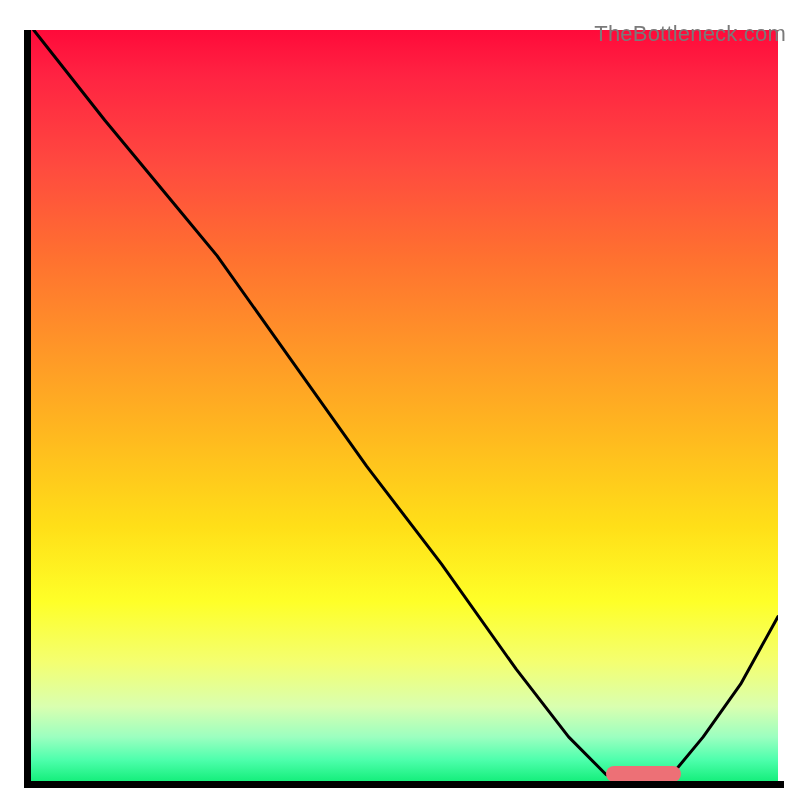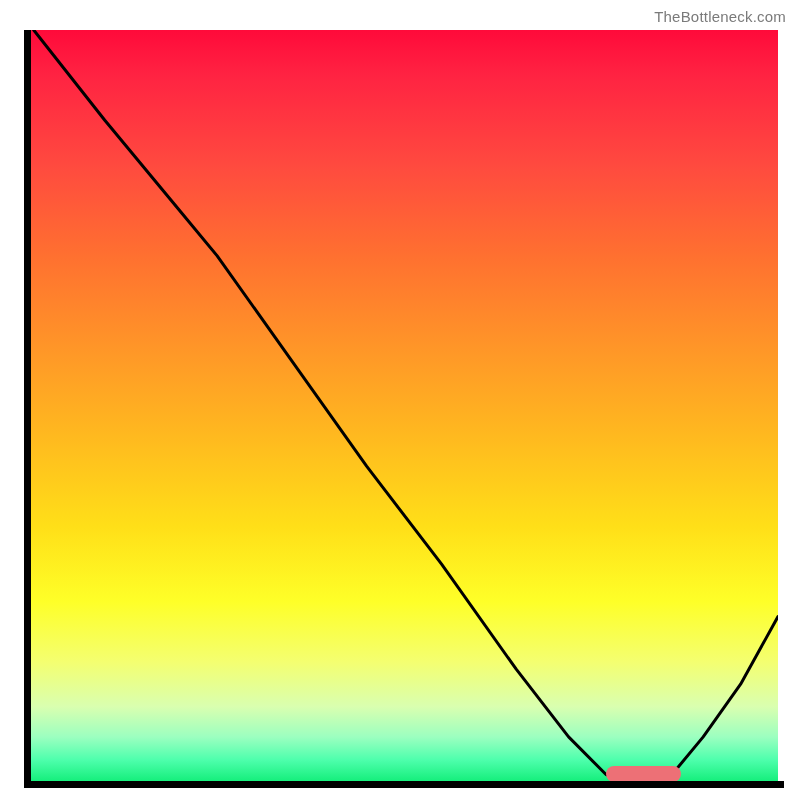--- a/index.html
+++ b/index.html
@@ -6,23 +6,23 @@
   body {
     width: 800px;
     height: 800px;
     background: #ffffff;
     font-family: Arial, Helvetica, sans-serif;
     position: relative;
     overflow: hidden;
   }
   .watermark {
     position: absolute;
-    top: 8px;
+    top: 21px;
     right: 14px;
-    font-size: 15px;
+    font-size: 22px;
     color: #7a7a7a;
     font-weight: 500;
     letter-spacing: 0.2px;
     z-index: 10;
   }
   .chart-frame {
     position: absolute;
     left: 24px;
     top: 30px;
     width: 760px;

